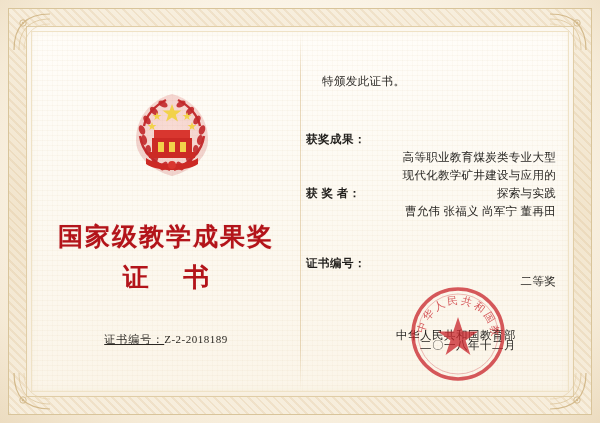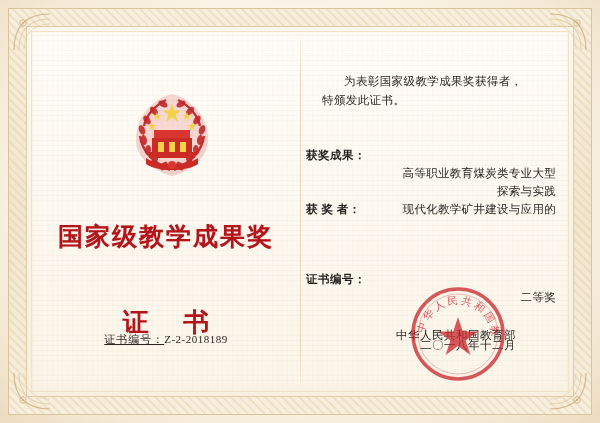--- a/index.html
+++ b/index.html
@@ -125,21 +125,20 @@
     left: 0;
     top: 228px;
     width: 268px;
     text-align: center;
     color: #b3141a;
     font-size: 26px;
     font-weight: bold;
     letter-spacing: 14px;
     text-indent: 14px;
     font-family: "Liberation Serif", "DejaVu Serif", serif;
-    margin-top: 45px;
   }
 
   .cert-number {
     position: absolute;
     left: 0;
     top: 300px;
     width: 268px;
     text-align: center;
     color: #2a2722;
     font-size: 11px;
@@ -168,21 +167,20 @@
     letter-spacing: 0.4px;
   }
   .intro .line1 { text-indent: 22px; }
 
   .field {
     position: absolute;
     left: 6px;
     width: 250px;
     font-size: 11.5px;
     line-height: 18px;
-    margin-top: 16px;
   }
   .field .flabel {
     float: left;
     width: 62px;
     font-weight: bold;
     letter-spacing: 0.5px;
     text-align: justify;
   }
   .field .fvalue {
     margin-left: 66px;
@@ -332,36 +330,36 @@
     <div class="left-subtitle">证 书</div>
 
     <div class="cert-number">
       <span class="label">证书编号：</span><span class="value">Z-2-2018189</span>
     </div>
   </div>
 
   <div class="right-panel">
 
     <div class="intro">
-      <div class="line1">为表彰国家级教学成果奖获得者，</div>
       <div>特颁发此证书。</div>
     </div>
 
     <div class="field" id="field-achievement">
       <span class="flabel">获奖成果：</span>
       <span class="fvalue">
         <span class="v-line">高等职业教育煤炭类专业大型</span>
+        <span class="v-line">现代化教学矿井建设与应用的</span>
         <span class="v-line">探索与实践</span>
-        <span class="v-line">现代化教学矿井建设与应用的</span>
       </span>
     </div>
 
     <div class="field" id="field-winners">
       <span class="flabel">获 奖 者：</span>
       <span class="fvalue">
+        <span class="v-line">曹允伟 张福义 尚军宁 董再田</span>
       </span>
     </div>
 
     <div class="field" id="field-grade">
       <span class="flabel">证书编号：</span>
       <span class="fvalue">
         <span class="v-line">二等奖</span>
       </span>
     </div>
 

